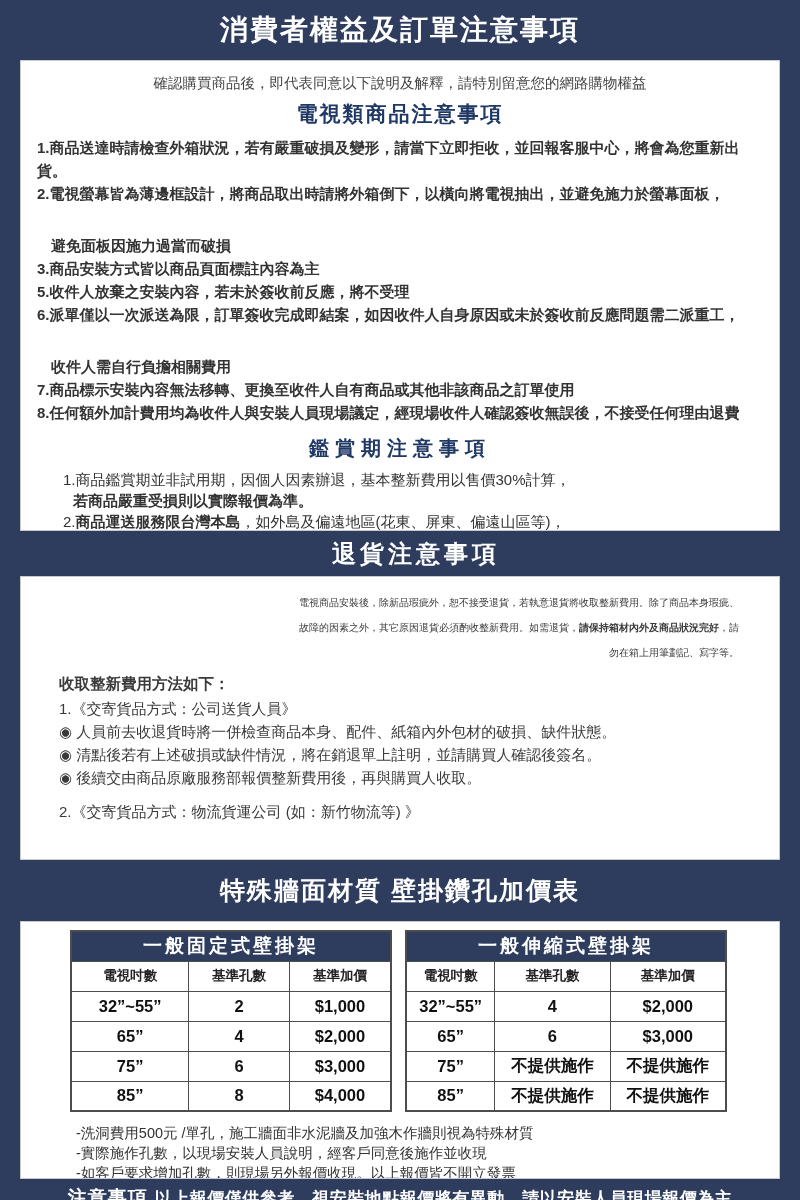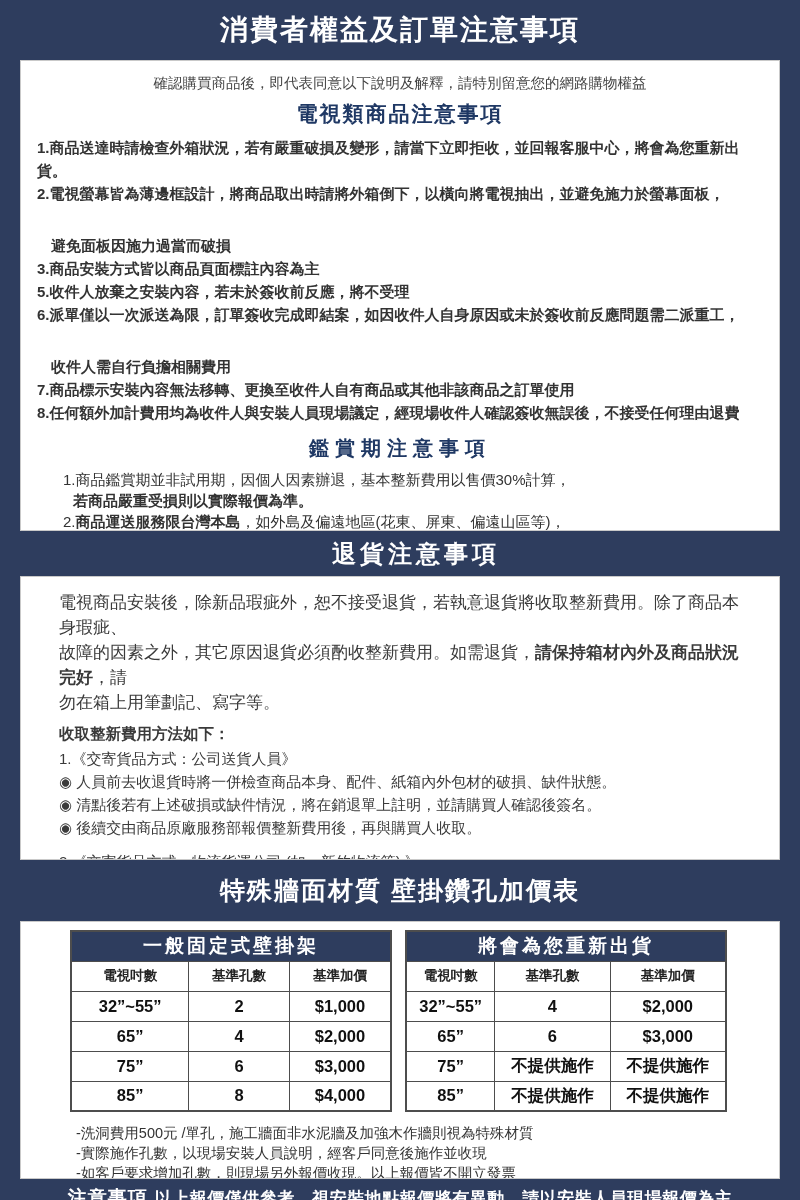--- a/index.html
+++ b/index.html
@@ -25,21 +25,21 @@
   .tv-title { font-size:21px; letter-spacing:2px; margin:7px 0 8px; }
   .app-title { font-size:20px; letter-spacing:6px; margin:11px 0 7px; }
 
   .tv-list { font-size:15px; line-height:23px; font-weight:700; color:#333333; padding:0 2px; }
   .tv-list .cont { padding-left:14px;margin-top:29px; }
 
   .app-list { font-size:15px; line-height:21px; font-weight:400; color:#333333; padding-left:28px; }
   .app-list .cont { padding-left:10px; }
   .bseg { font-weight:700; }
 
-  .ret-par { font-size:17px; line-height:25px; }
+  .ret-par { font-size:10px; line-height:25px;text-align:right; }
   .method-heading { font-weight:700; font-size:15.5px; margin-top:9px; }
   .method-block { margin-top:2px; }
   .method-block.second { margin-top:11px; }
   .m-line { font-size:15px; line-height:23px; }
 
   .tables { display:flex; gap:13px; padding:0 52px 0 49px; }
   table { border-collapse:collapse; flex:1; table-layout:fixed; }
   table, th, td { border:1px solid #4d4d4d; }
   table { border-width:2px; }
   th.tbl-title { background:#2e3d5e; color:#ffffff; font-size:19px; font-weight:700; letter-spacing:3px; height:30px; }
@@ -163,21 +163,21 @@
             <tr>
               <td>85”</td>
               <td>8</td>
               <td>$4,000</td>
             </tr>
           </tbody>
         </table>
         <table>
           <thead>
             <tr>
-              <th colspan="3" class="tbl-title">將會為您重新出貨</th>
+              <th colspan="3" class="tbl-title">一般伸縮式壁掛架</th>
             </tr>
             <tr class="cols">
               <th>電視吋數</th>
               <th>基準孔數</th>
               <th>基準加價</th>
             </tr>
           </thead>
           <tbody>
             <tr>
               <td>32”~55”</td>

